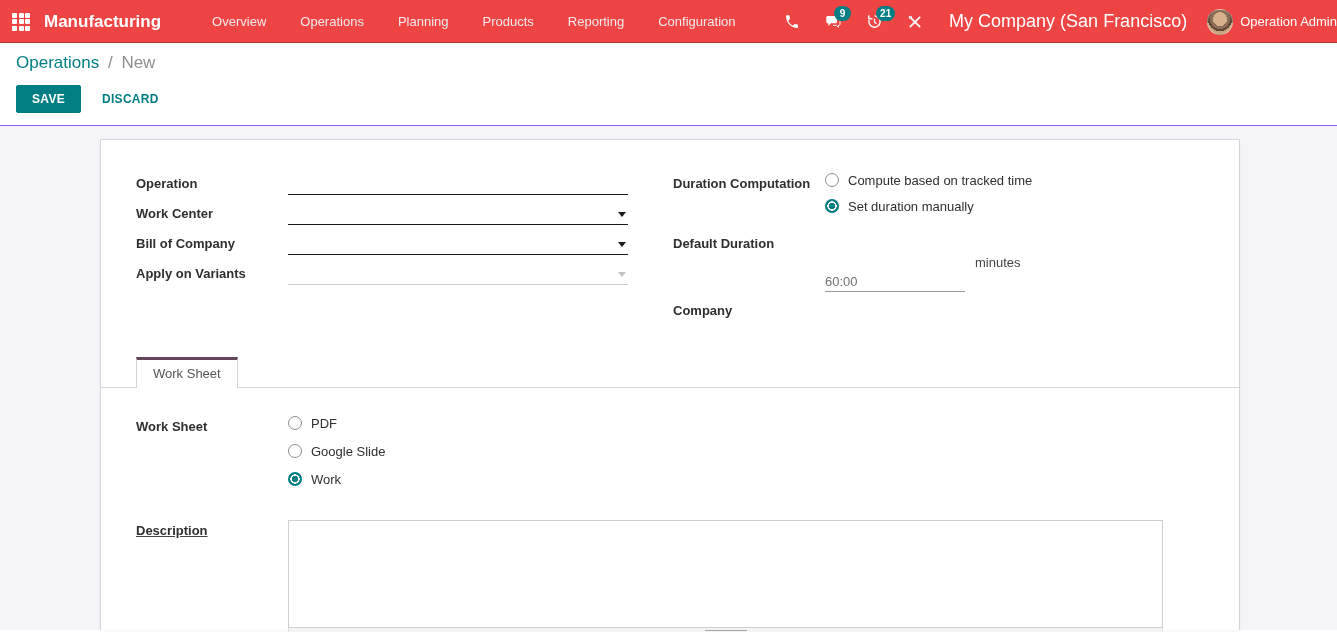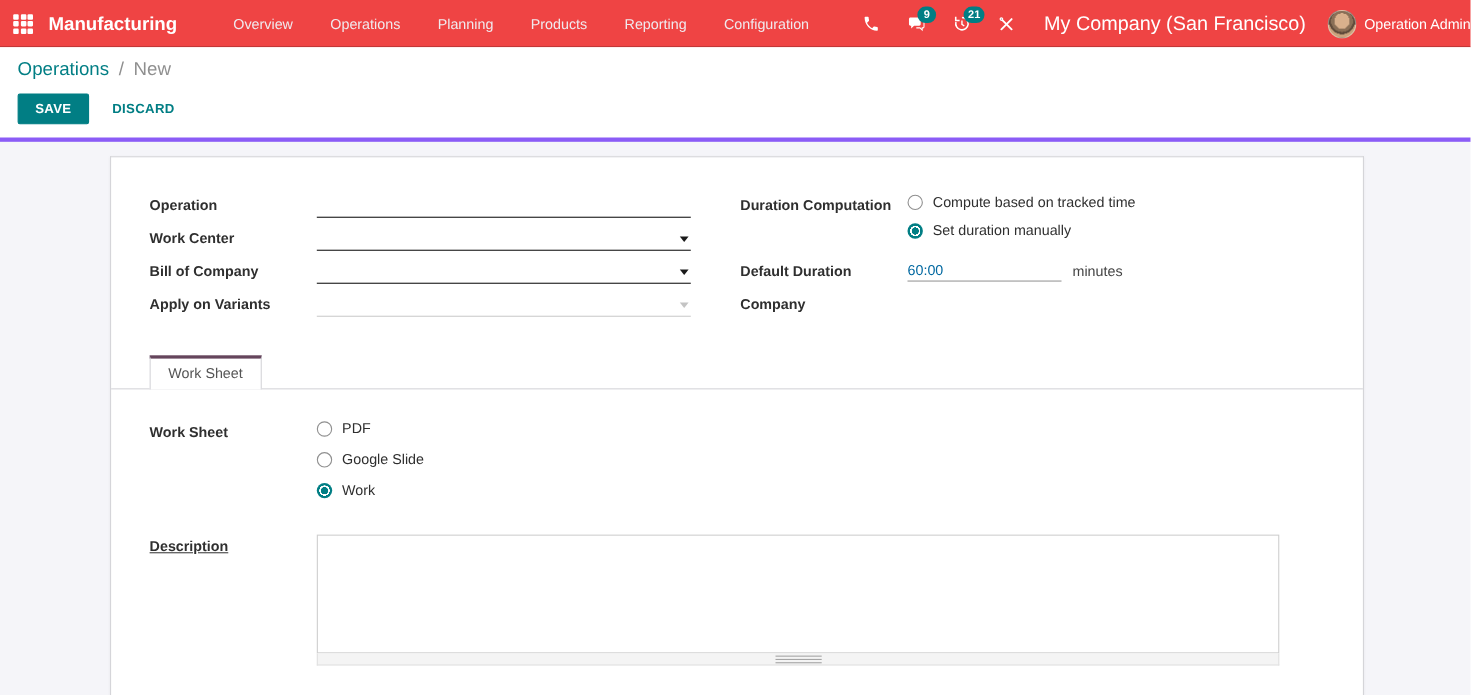--- a/index.html
+++ b/index.html
@@ -24,21 +24,21 @@
     background:#017e84; color:#fff; border-radius:8px; font-size:10px; font-weight:700;
     display:flex; align-items:center; justify-content:center; padding:0 4px; }
   .company-name { color:#fff; font-size:18px; padding:0 14px; white-space:nowrap; cursor:pointer; }
   .user-zone { display:flex; align-items:center; height:100%; padding-left:6px; cursor:pointer; }
   .avatar { width:26px; height:26px; border-radius:50%; margin-right:7px; flex-shrink:0;
     background:radial-gradient(circle at 50% 38%, #d9b08c 0 7px, #8a6f56 7px 10px, #5f4a3a 10px 12px, #caa27c 12px);
     border:1px solid rgba(255,255,255,.35); }
   .user-name { color:#fff; font-size:13px; white-space:nowrap; }
 
   
-  .control-panel { background:#fff; padding:10px 0 12px 16px; border-bottom:4px solid #8b5cf6; }
+  .control-panel { background:#fff; padding:10px 0 12px 16px; border-bottom:1px solid #8b5cf6; }
   .breadcrumb { font-size:17px; margin-bottom:12px; }
   .breadcrumb .bc-link { color:#017e84; cursor:pointer; }
   .breadcrumb .bc-sep { color:#8f8f8f; padding:0 4px; }
   .breadcrumb .bc-current { color:#8f8f8f; }
   .btn-row { display:flex; align-items:center; }
   .btn-save { background:#017e84; color:#fff; border:1px solid #017e84; font-size:12px;
     font-weight:700; letter-spacing:.3px; padding:6px 15px; cursor:pointer;
     font-family:"Liberation Sans", sans-serif; border-radius:2px; }
   .btn-discard { background:transparent; border:none; color:#017e84; font-size:12px;
     font-weight:700; letter-spacing:.3px; padding:6px 15px; margin-left:6px; cursor:pointer;
@@ -58,31 +58,31 @@
   .line-input { width:100%; border:none; border-bottom:1px solid #1a1a1a; height:22px;
     font-size:13px; color:#2f2f2f; background:transparent; outline:none; padding:0 14px 2px 0;
     font-family:"Liberation Sans", sans-serif; }
   .line-input.disabled { border-bottom-color:#ccc; }
   .caret { position:absolute; right:2px; top:9px; width:0; height:0;
     border-left:4px solid transparent; border-right:4px solid transparent;
     border-top:5px solid #1a1a1a; pointer-events:none; }
   .caret.light { border-top-color:#c4c4c4; }
 
   .radio-group { display:flex; flex-direction:column; }
-  .radio-item { display:flex; align-items:center; margin-bottom:11px; cursor:pointer; }
+  .radio-item { display:flex; align-items:flex-start; margin-bottom:11px; cursor:pointer; }
   .radio-circle { width:14px; height:14px; border-radius:50%; border:1px solid #8f8f8f;
     background:#fff; margin-right:9px; flex-shrink:0; }
   .radio-circle.checked { border:none;
     background:radial-gradient(circle, #017e84 0 3.2px, #fff 3.4px 4.6px, #017e84 4.8px); }
   .radio-label { color:#2f2f2f; }
 
   .duration-row { display:flex; align-items:center; }
   .duration-input { width:140px; border:none; border-bottom:1px solid #999; height:20px;
-    font-size:13px; color:#0369a1; outline:none; background:transparent;
-    font-family:"Liberation Sans", sans-serif; }
+    font-size:13px; color:#737373; outline:none; background:transparent;
+    font-family:"Liberation Sans", sans-serif;margin-top:39px; }
   .duration-unit { margin-left:10px; color:#444; }
 
   
   .notebook { margin-top:27px; }
   .tab-strip { display:flex; border-bottom:1px solid #d5d5d9; padding-left:35px; }
   .tab { padding:6px 16px 7px; background:#fff; border:1px solid #d5d5d9; border-bottom:none;
     border-top:3px solid #65455c; color:#555; cursor:pointer; margin-bottom:-1px;
     position:relative; z-index:1; }
   .tab-content { padding:28px 35px 0 35px; }
   .ws-radio-group .radio-item { margin-bottom:13px; }

